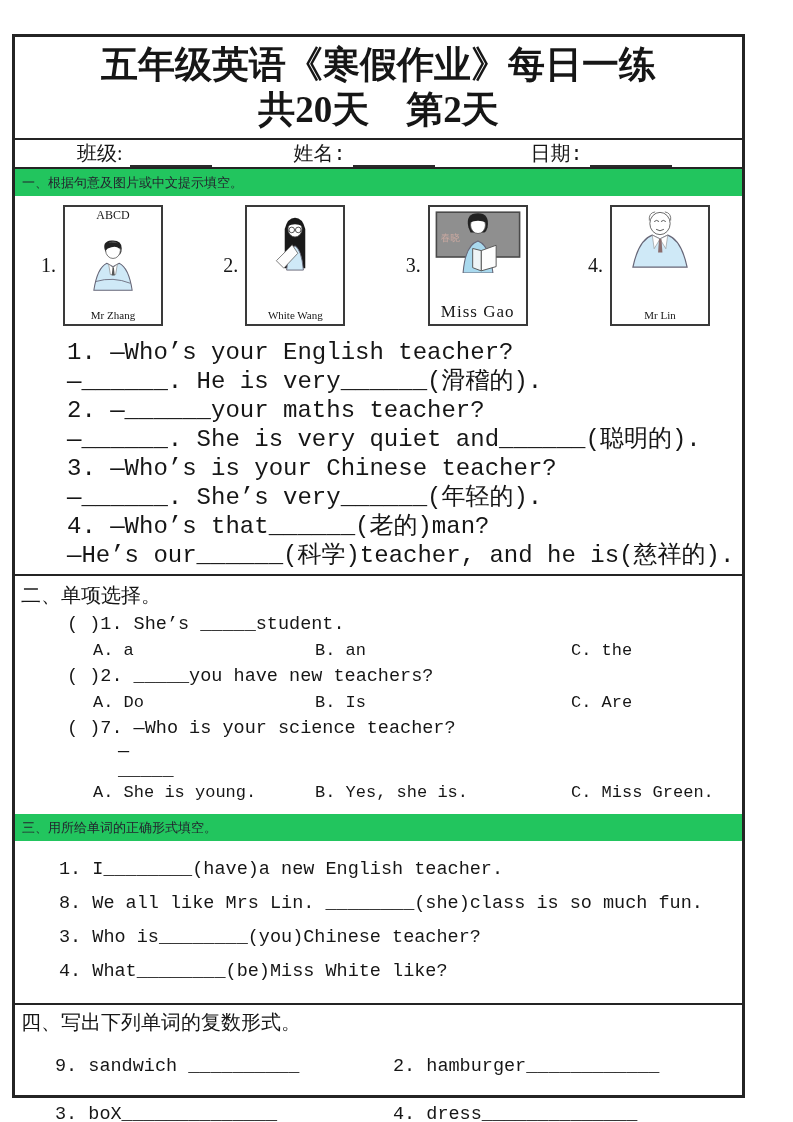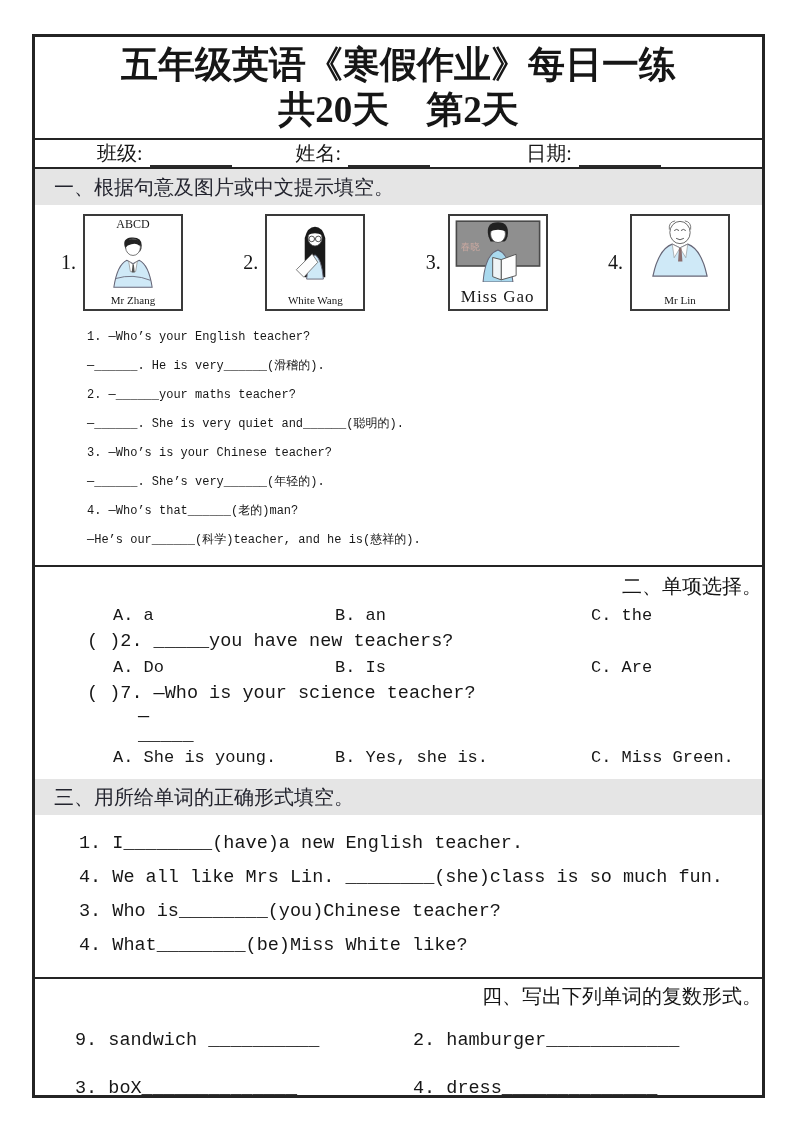--- a/index.html
+++ b/index.html
@@ -2,69 +2,69 @@
 <html><head>
 <meta charset="utf-8">
 <style>
   html,body { margin:0; padding:0; background:#ffffff; }
   body {
     width:793px; height:1122px; position:relative;
     font-family:"Liberation Mono","DejaVu Sans Mono",monospace;
     color:#161616;
   }
   .sheet {
-    position:absolute; left:32px; top:34px; width:727px; height:1058px;
+    position:absolute; left:12px; top:34px; width:727px; height:1058px;
     border:3px solid #242424; background:#fff;
     display:flex; flex-direction:column;
   }
   
   .title-block {
     border-bottom:2px solid #242424; text-align:center;
     font-family:"Liberation Serif","DejaVu Serif",serif;
     font-weight:bold; font-size:37px; line-height:1.22; padding:5px 0 6px;
   }
   
   .info-row {
     border-bottom:2px solid #242424; height:41px;
     display:flex; align-items:flex-end;
     font-family:"Liberation Serif","DejaVu Serif",serif; font-size:20px;
   }
   .info-item { display:flex; align-items:flex-end; }
   .blank-line { display:inline-block; width:82px; height:21px; border-bottom:2px solid #2a2a2a; margin-left:7px; }
-  .m1 { margin-left:62px; } .m2 { margin-left:64px; } .m3 { margin-left:96px; }
+  .m1 { margin-left:62px; } .m2 { margin-left:82px;font-family:Liberation Mono, monospace; } .m3 { margin-left:96px;font-family:Liberation Mono, monospace; }
   
   .band {
-    background:#e5e5e5; color:#23242e;
+    background:#22c55e; color:#23242e;
     font-family:"Liberation Serif","DejaVu Serif",serif;
-    font-size:20px; padding:5px 8px 4px 19px;
+    font-size:13px; padding:5px 8px 4px 7px;
   }
   
   .images-row {
     display:flex; justify-content:space-between; align-items:center;
     padding:9px 32px 6px 26px;
   }
   .img-cell { display:flex; align-items:center; }
   .img-num {
     font-family:"Liberation Serif","DejaVu Serif",serif; font-size:20px; margin-right:7px;
   }
   .img-box {
-    width:100px; height:97px; border:2px solid #3a3a3a; background:#fff;
+    width:100px; height:121px; border:2px solid #3a3a3a; background:#fff;
     display:flex; flex-direction:column; align-items:center; justify-content:space-between;
     padding:2px 0; box-sizing:border-box; overflow:hidden;
   }
   .img-top { font-family:"Liberation Serif",serif; font-size:12px; line-height:12px; }
   .img-label { font-family:"Liberation Serif","DejaVu Serif",serif; font-size:11px; line-height:14px; }
   .img-label.big { font-size:17px; line-height:21px; letter-spacing:1px; }
   
-  .s1-text { padding:6px 4px 10px 52px; font-size:12px; line-height:29px; }
+  .s1-text { padding:6px 4px 4px 52px; font-size:24px; line-height:29px; }
   
   .s2 { border-top:2px solid #242424; padding:2px 0 8px; }
   .heading {
     font-family:"Liberation Serif","DejaVu Serif",serif;
-    font-size:20px; padding:4px 0 3px 6px;text-align:right;
+    font-size:20px; padding:4px 0 3px 6px;
   }
   .q-line { padding-left:52px; font-size:18.5px; line-height:26px; }
   .q-cont { padding-left:103px; font-size:18.5px; line-height:19px; }
   .opt-row { display:flex; padding-left:78px; font-size:17px; line-height:26px; }
   .opt-a { width:222px; } .opt-b { width:256px; }
   
   .s3-text { padding:12px 4px 14px 44px; font-size:18.5px; }
   .s3-text > div { line-height:34px; }
   
   .s4 { border-top:2px solid #242424; flex:1; }
@@ -180,20 +180,21 @@
     <div>2. —______your maths teacher?</div>
     <div>—______. She is very quiet and______(聪明的).</div>
     <div>3. —Who’s is your Chinese teacher?</div>
     <div>—______. She’s very______(年轻的).</div>
     <div>4. —Who’s that______(老的)man?</div>
     <div>—He’s our______(科学)teacher, and he is(慈祥的).</div>
   </div>
 
   <div class="s2">
     <div class="heading">二、单项选择。</div>
+    <div class="q-line">(      )1. She’s _____student.</div>
     <div class="opt-row">
       <span class="opt-a">A. a</span>
       <span class="opt-b">B. an</span>
       <span class="opt-c">C. the</span>
     </div>
     <div class="q-line">(      )2. _____you have new teachers?</div>
     <div class="opt-row">
       <span class="opt-a">A. Do</span>
       <span class="opt-b">B. Is</span>
       <span class="opt-c">C. Are</span>
@@ -205,21 +206,21 @@
       <span class="opt-a">A. She is young.</span>
       <span class="opt-b">B. Yes, she is.</span>
       <span class="opt-c">C. Miss Green.</span>
     </div>
   </div>
 
   <div class="band">三、用所给单词的正确形式填空。</div>
 
   <div class="s3-text">
     <div>1. I________(have)a new English teacher.</div>
-    <div>4. We all like Mrs Lin. ________(she)class is so much fun.</div>
+    <div>8. We all like Mrs Lin. ________(she)class is so much fun.</div>
     <div>3. Who is________(you)Chinese teacher?</div>
     <div>4. What________(be)Miss White like?</div>
   </div>
 
   <div class="s4">
     <div class="heading">四、写出下列单词的复数形式。</div>
     <div class="s4-grid">
       <div>9. sandwich __________</div>
       <div>2. hamburger____________</div>
       <div>3. boX______________</div>

